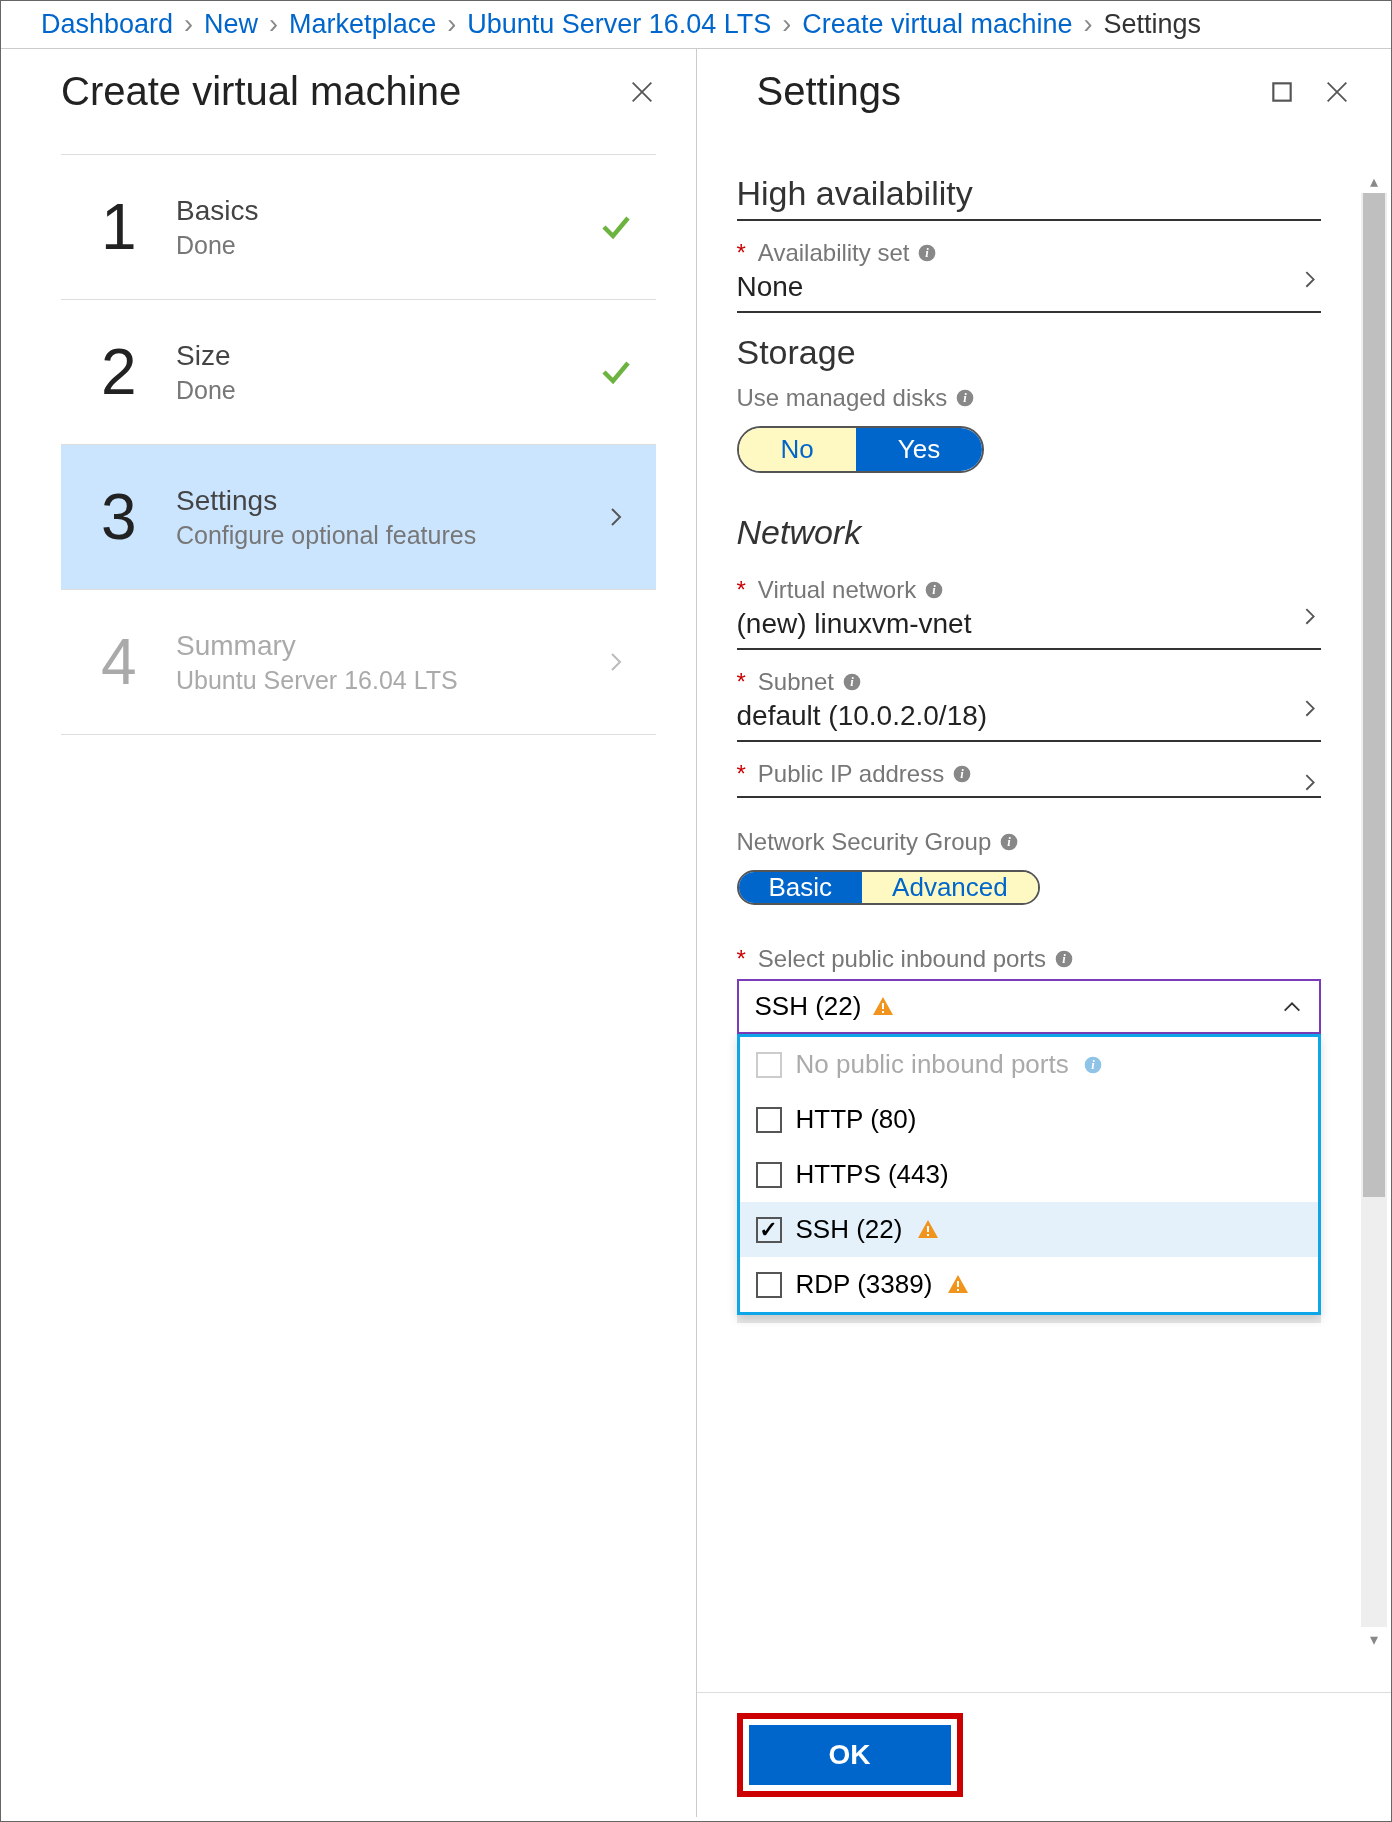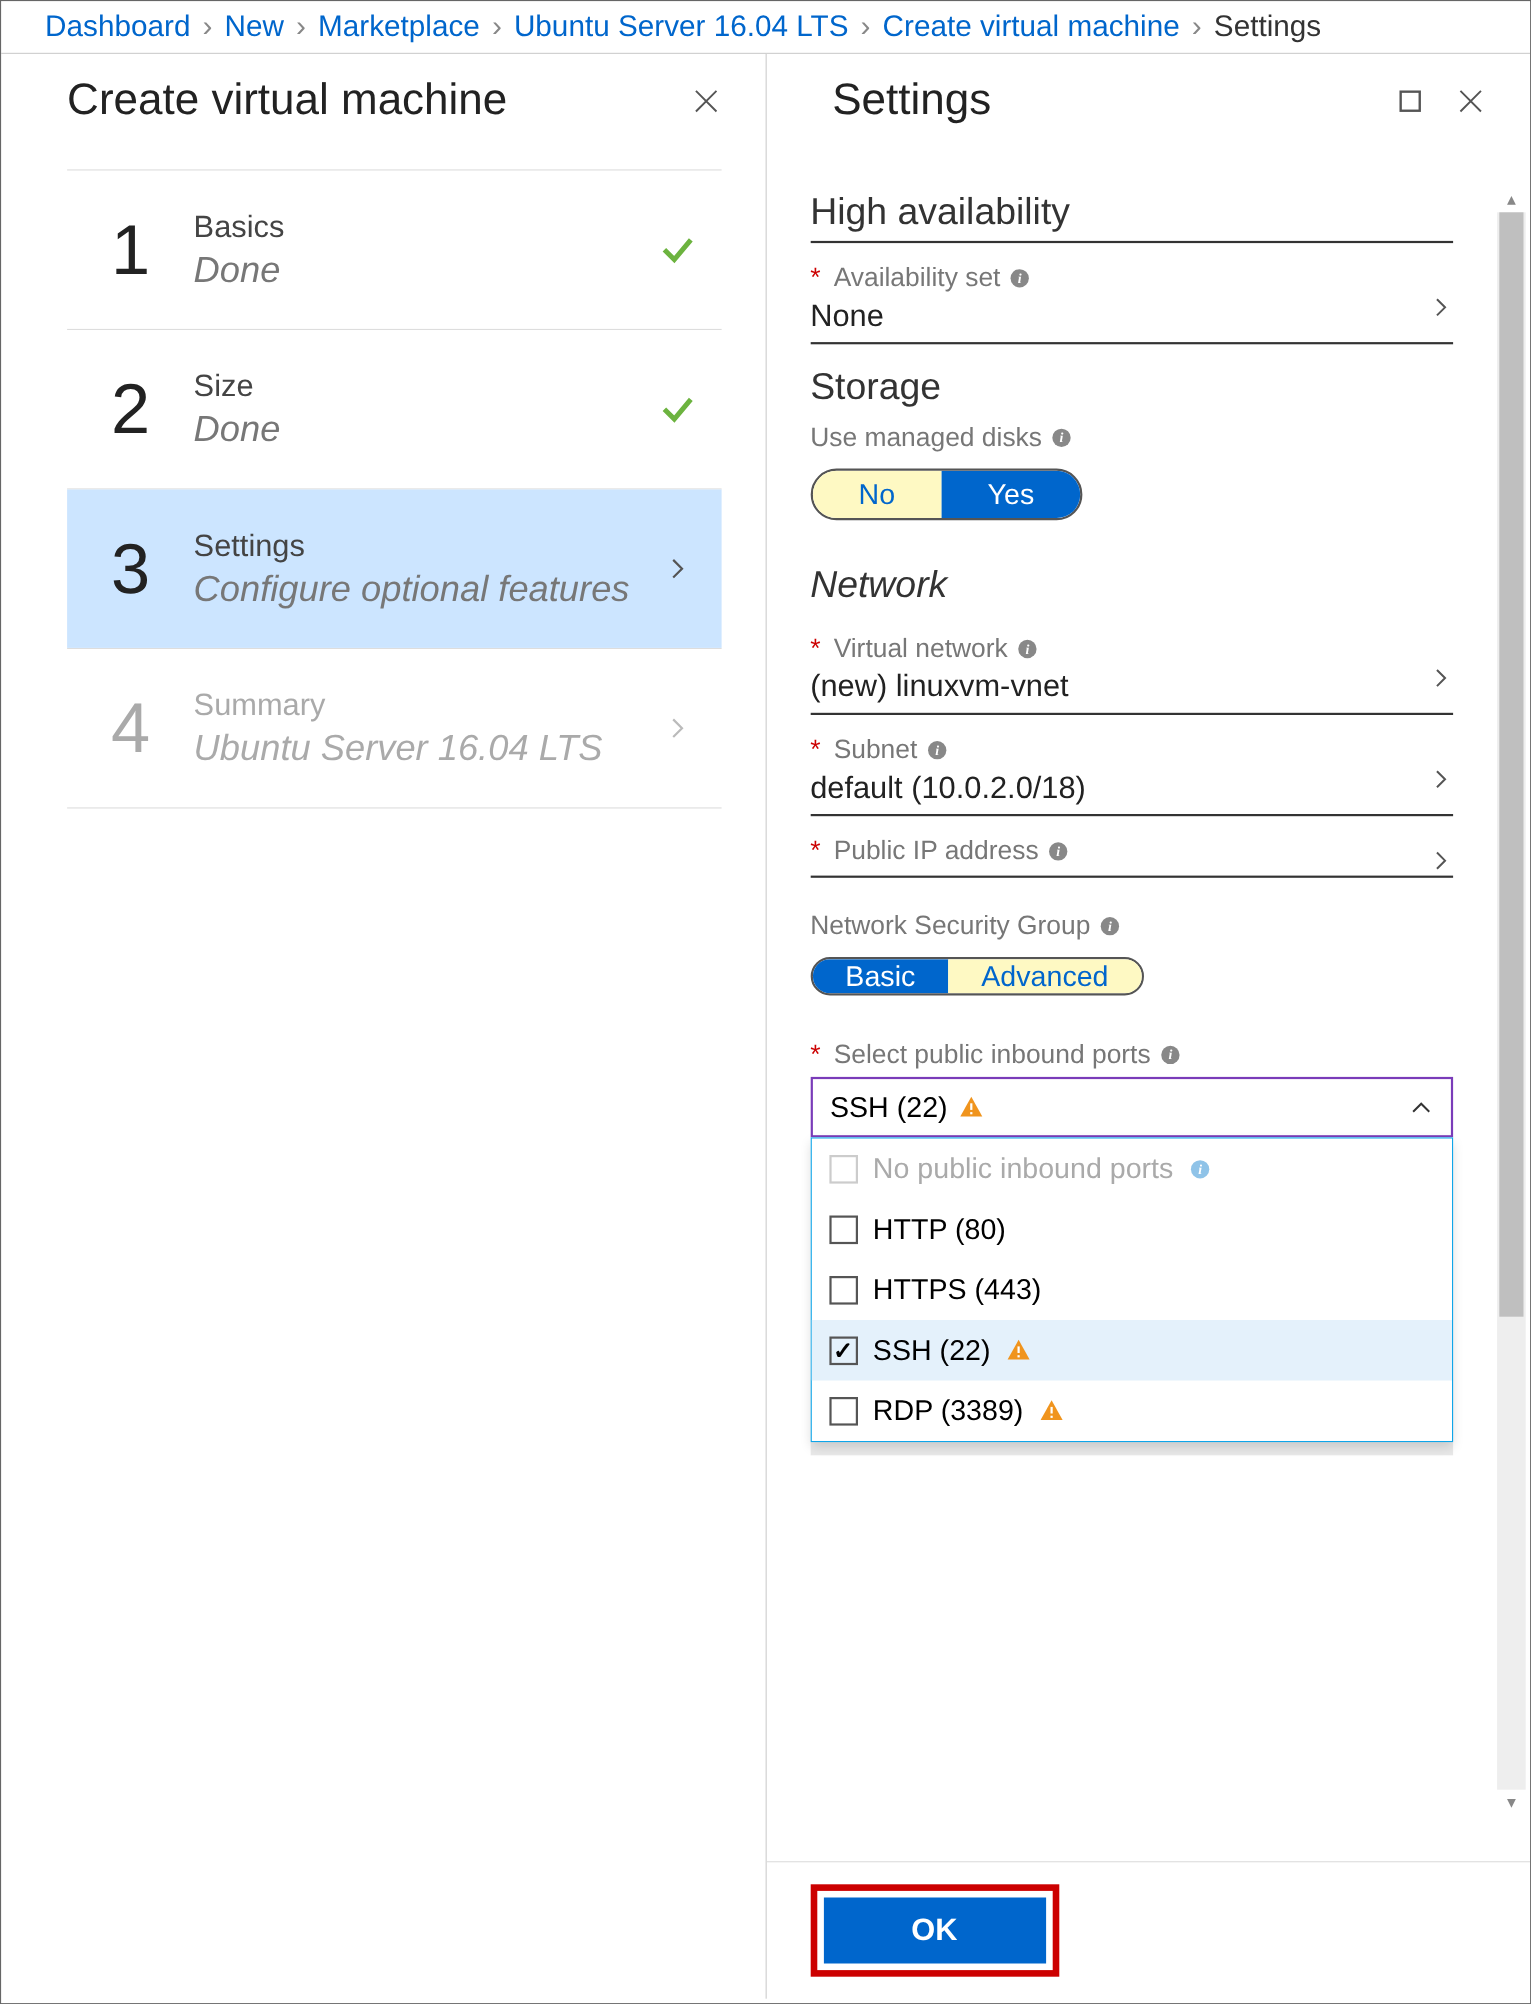--- a/index.html
+++ b/index.html
@@ -20,21 +20,21 @@
 
 
 .wizard { padding: 20px 40px 0 60px; }
 .wizard-divider { border-top: 1px solid #ddd; margin: 0; }
 .step { display: flex; align-items: center; padding: 35px 20px 35px 40px; position: relative; cursor: pointer; }
 .step.active { background: #cce5ff; }
 .step-num { font-size: 64px; font-weight: 300; color: #222; width: 75px; }
 .step.disabled .step-num, .step.disabled .step-label, .step.disabled .step-sub { color: #aaa; }
 .step-text { flex: 1; }
 .step-label { font-size: 28px; color: #444; }
-.step-sub { font-size: 33px; color: #777; margin-top: 4px; font-style: italic; }
+.step-sub { font-size: 25px; color: #777; margin-top: 4px; }
 .step-ind { width: 40px; display: flex; justify-content: center; }
 .check { color: #6cb33f; }
 .chev { color: #666; }
 
 
 .settings { padding: 20px 70px 20px 40px; }
 .section-title { font-size: 34px; color: #333; font-weight: 400; margin: 20px 0 6px 0; padding-bottom: 6px; border-bottom: 2px solid #333; }
 .field { margin: 18px 0 0 0; border-bottom: 2px solid #333; padding-bottom: 8px; position: relative; cursor: pointer; }
 .field-label { font-size: 24px; color: #777; display: flex; align-items: center; gap: 8px; }
 .req { color: #c00; margin-right: 4px; }
@@ -44,21 +44,21 @@
 .sub-label { font-size: 24px; color: #777; margin-top: 18px; display: flex; align-items: center; gap: 8px; }
 .toggle-group { display: inline-flex; border: 2px solid #555; border-radius: 30px; overflow: hidden; margin-top: 14px; }
 .toggle-opt { padding: 6px 42px; font-size: 26px; cursor: pointer; color: #0066cc; background: #fef9c3; }
 .toggle-opt.selected { background: #0066cc; color: #fff; }
 .toggle-group.small .toggle-opt { padding: 0 30px; }
 
 
 .dropdown-field { margin-top: 6px; position: relative; }
 .dropdown-header { border: 2px solid #7a3cb9; padding: 10px 16px; display: flex; align-items: center; justify-content: space-between; cursor: pointer; background: #fff; font-size: 26px; }
 .dropdown-header .val { display: flex; align-items: center; gap: 10px; }
-.dropdown-list { position: absolute; left: 0; right: 0; top: 100%; background: #fff; border: 1px solid #0ea5e9; box-shadow: 0 4px 10px rgba(0,0,0,0.15); z-index: 10; }
+.dropdown-list { position: absolute; left: 0; right: 0; top: 100%; background: #fff; border: 3px solid #0ea5e9; box-shadow: 0 4px 10px rgba(0,0,0,0.15); z-index: 10; }
 .dd-item { display: flex; align-items: center; gap: 14px; padding: 12px 16px; font-size: 26px; cursor: pointer; }
 .dd-item.sel { background: #e4f1fb; }
 .dd-item.disabled { color: #aaa; }
 .checkbox { width: 26px; height: 26px; border: 2px solid #555; display: inline-flex; align-items: center; justify-content: center; flex-shrink: 0; }
 .dd-item.disabled .checkbox { border-color: #ccc; }
 .checkbox.checked::after { content: "✓"; font-size: 22px; color: #000; font-weight: bold; line-height: 1; }
 .warn-icon { display: inline-flex; }
 
 .hint-later { position: absolute; top: 100%; margin-top: 220px; left: 0; right: 0; background: #e8e8e8; padding: 20px 0 20px 140px; font-size: 25px; color: #555; }
 

